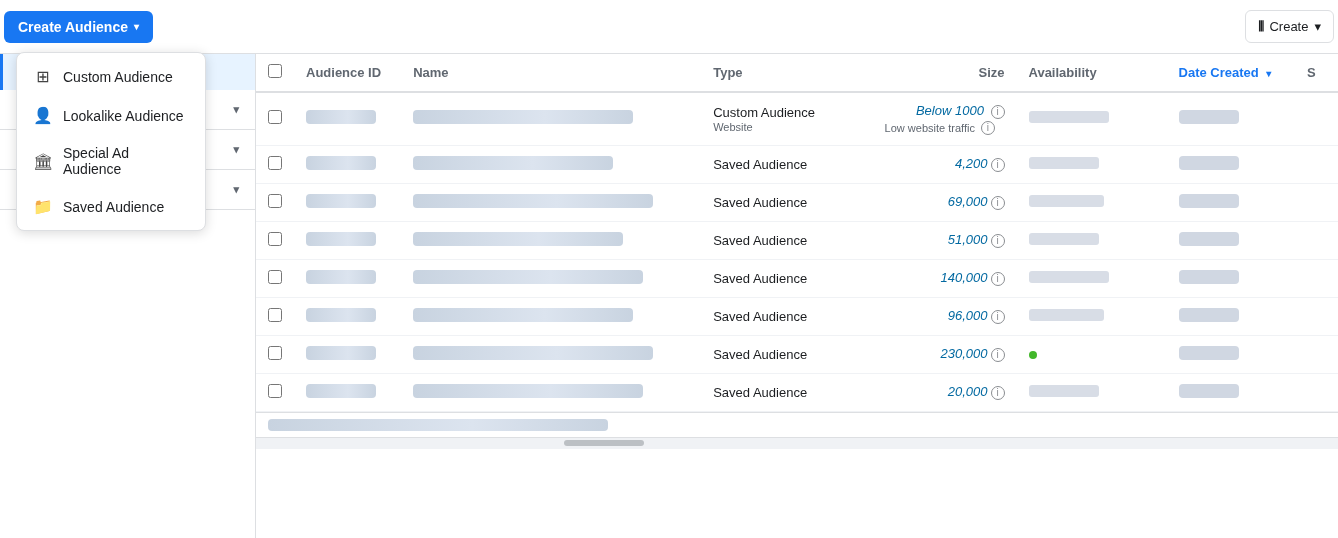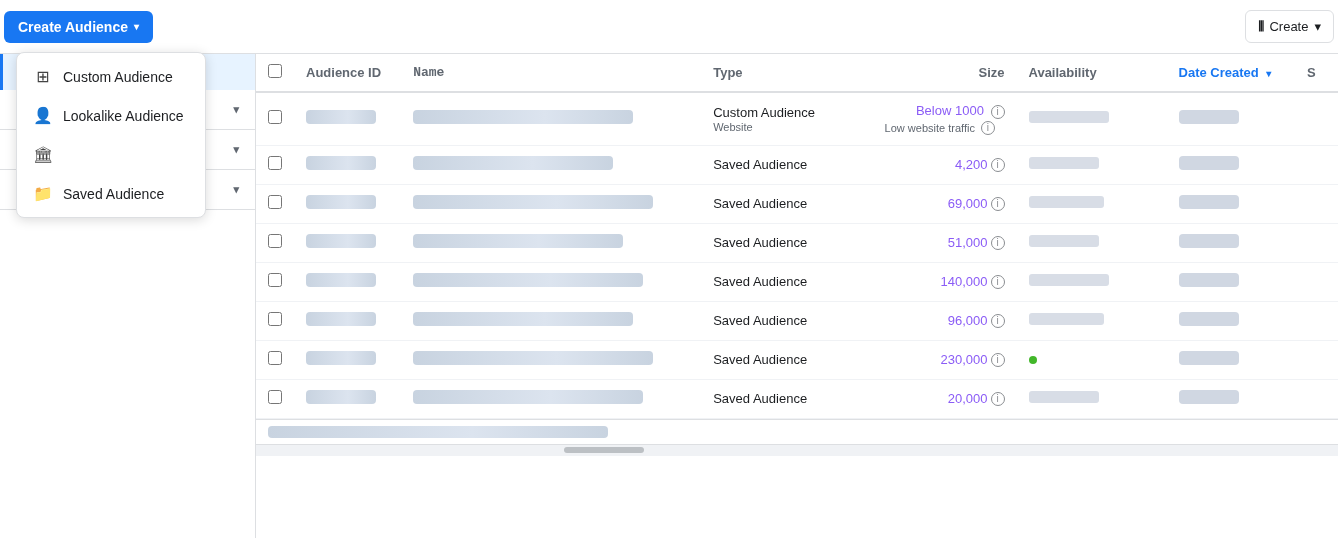--- a/index.html
+++ b/index.html
@@ -141,38 +141,37 @@
     th.active-sort { color: #1877f2; }
     th .sort-indicator { font-size: 10px; margin-left: 4px; }
     td {
       padding: 10px 12px;
       border-bottom: 1px solid #f0f2f5;
       vertical-align: middle;
     }
     .td-name {
       min-width: 280px;
       max-width: 320px;
-      font-family: Liberation Mono, monospace;
     }
     .blurred-bar {
       height: 14px;
       border-radius: 4px;
       background: linear-gradient(90deg, #c8d3e0 0%, #dce4ef 60%, #c8d3e0 100%);
       display: inline-block;
     }
     .td-type { min-width: 160px; }
     .td-size { text-align: right; min-width: 120px; white-space: nowrap; }
     .td-avail { min-width: 140px; }
     .td-date { min-width: 120px; }
     .td-s { min-width: 40px; }
 
     .type-label { font-size: 13px; color: #1c1e21; }
     .type-sub { font-size: 11px; color: #606770; margin-top: 1px; }
 
-    .size-val { font-size: 13px; color: #8b5cf6; }
+    .size-val { font-size: 13px; color: #0369a1; font-style: italic; }
     .info-icon {
       display: inline-block;
       width: 14px;
       height: 14px;
       border-radius: 50%;
       border: 1.5px solid #8a8d91;
       text-align: center;
       line-height: 11px;
       font-size: 10px;
       color: #8a8d91;
@@ -237,20 +236,21 @@
   <div class="dropdown-item">
     <span class="menu-icon">⊞</span>
     <span>Custom Audience</span>
   </div>
   <div class="dropdown-item">
     <span class="menu-icon">👤</span>
     <span>Lookalike Audience</span>
   </div>
   <div class="dropdown-item">
     <span class="menu-icon">🏛</span>
+    <span>Special Ad Audience</span>
   </div>
   <div class="dropdown-item">
     <span class="menu-icon">📁</span>
     <span>Saved Audience</span>
   </div>
 </div>
 
 <div class="main-layout">
 
   <div class="sidebar">

